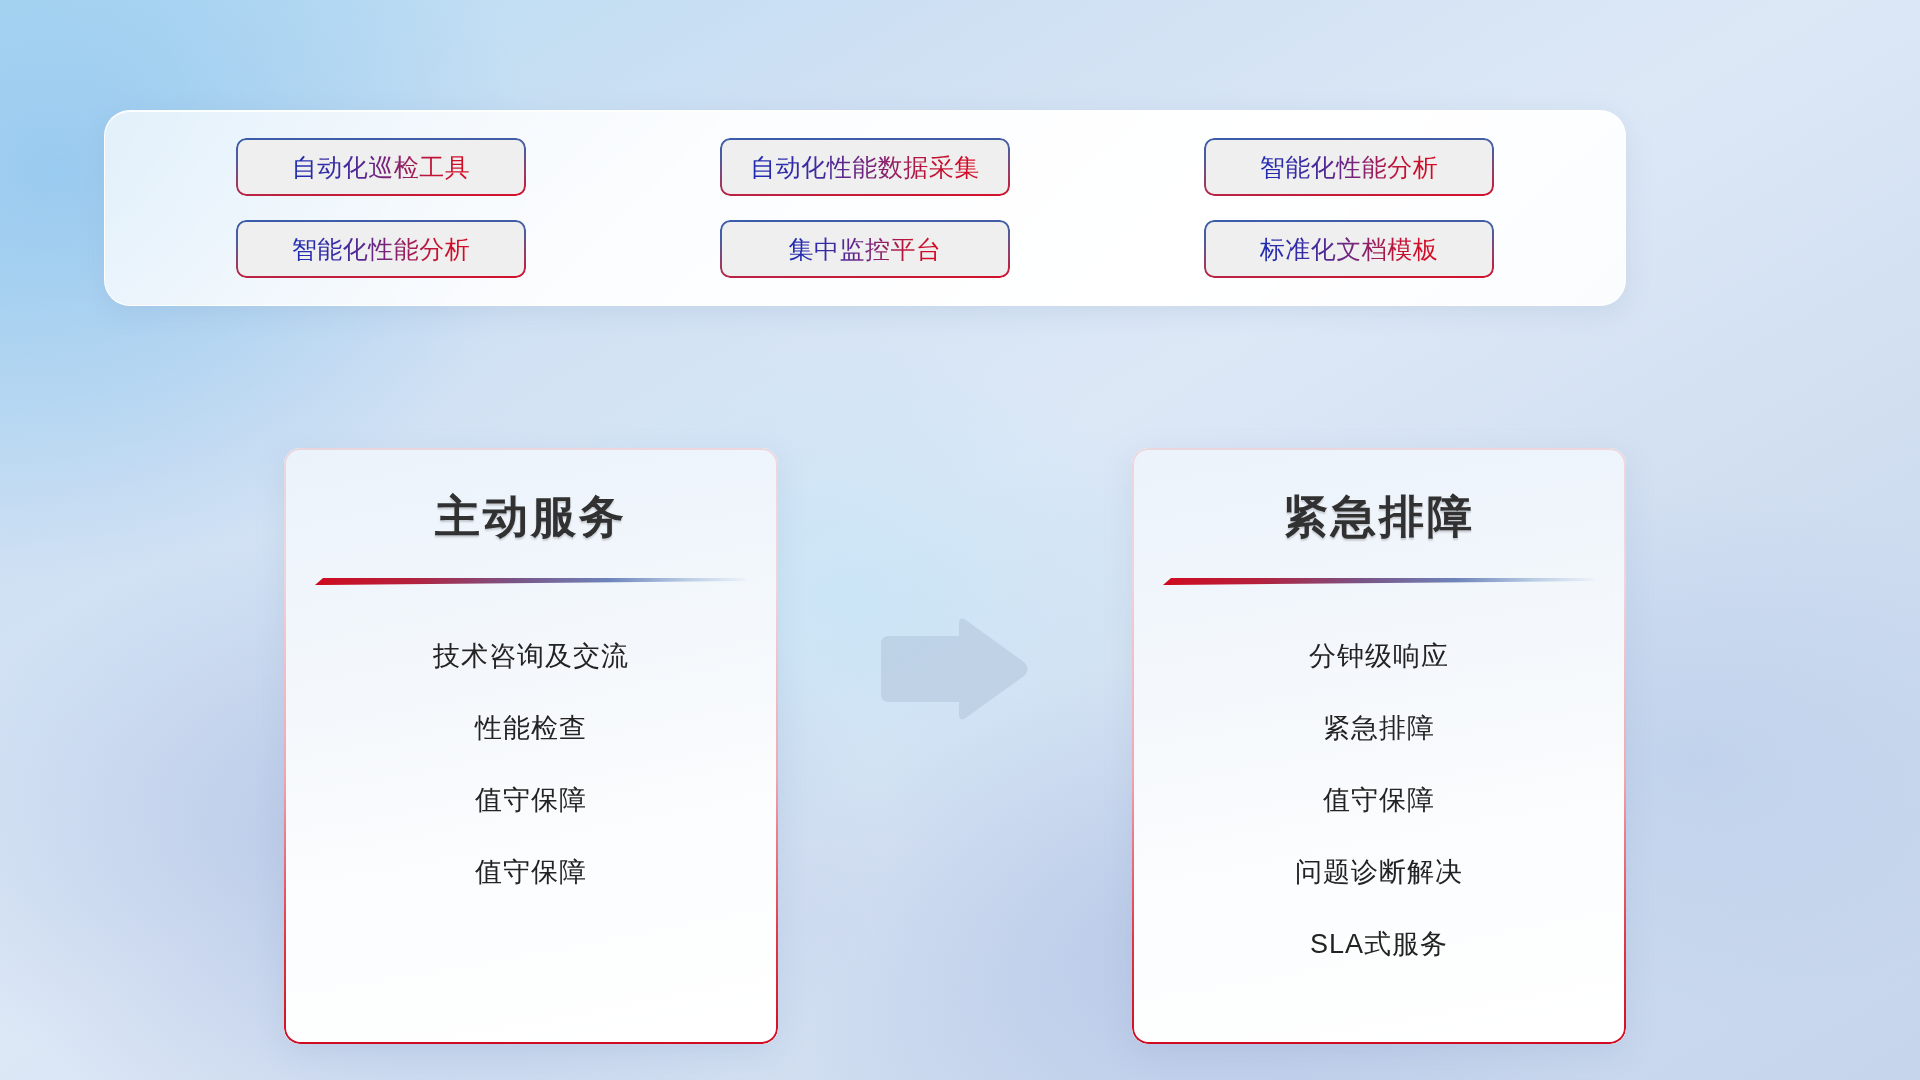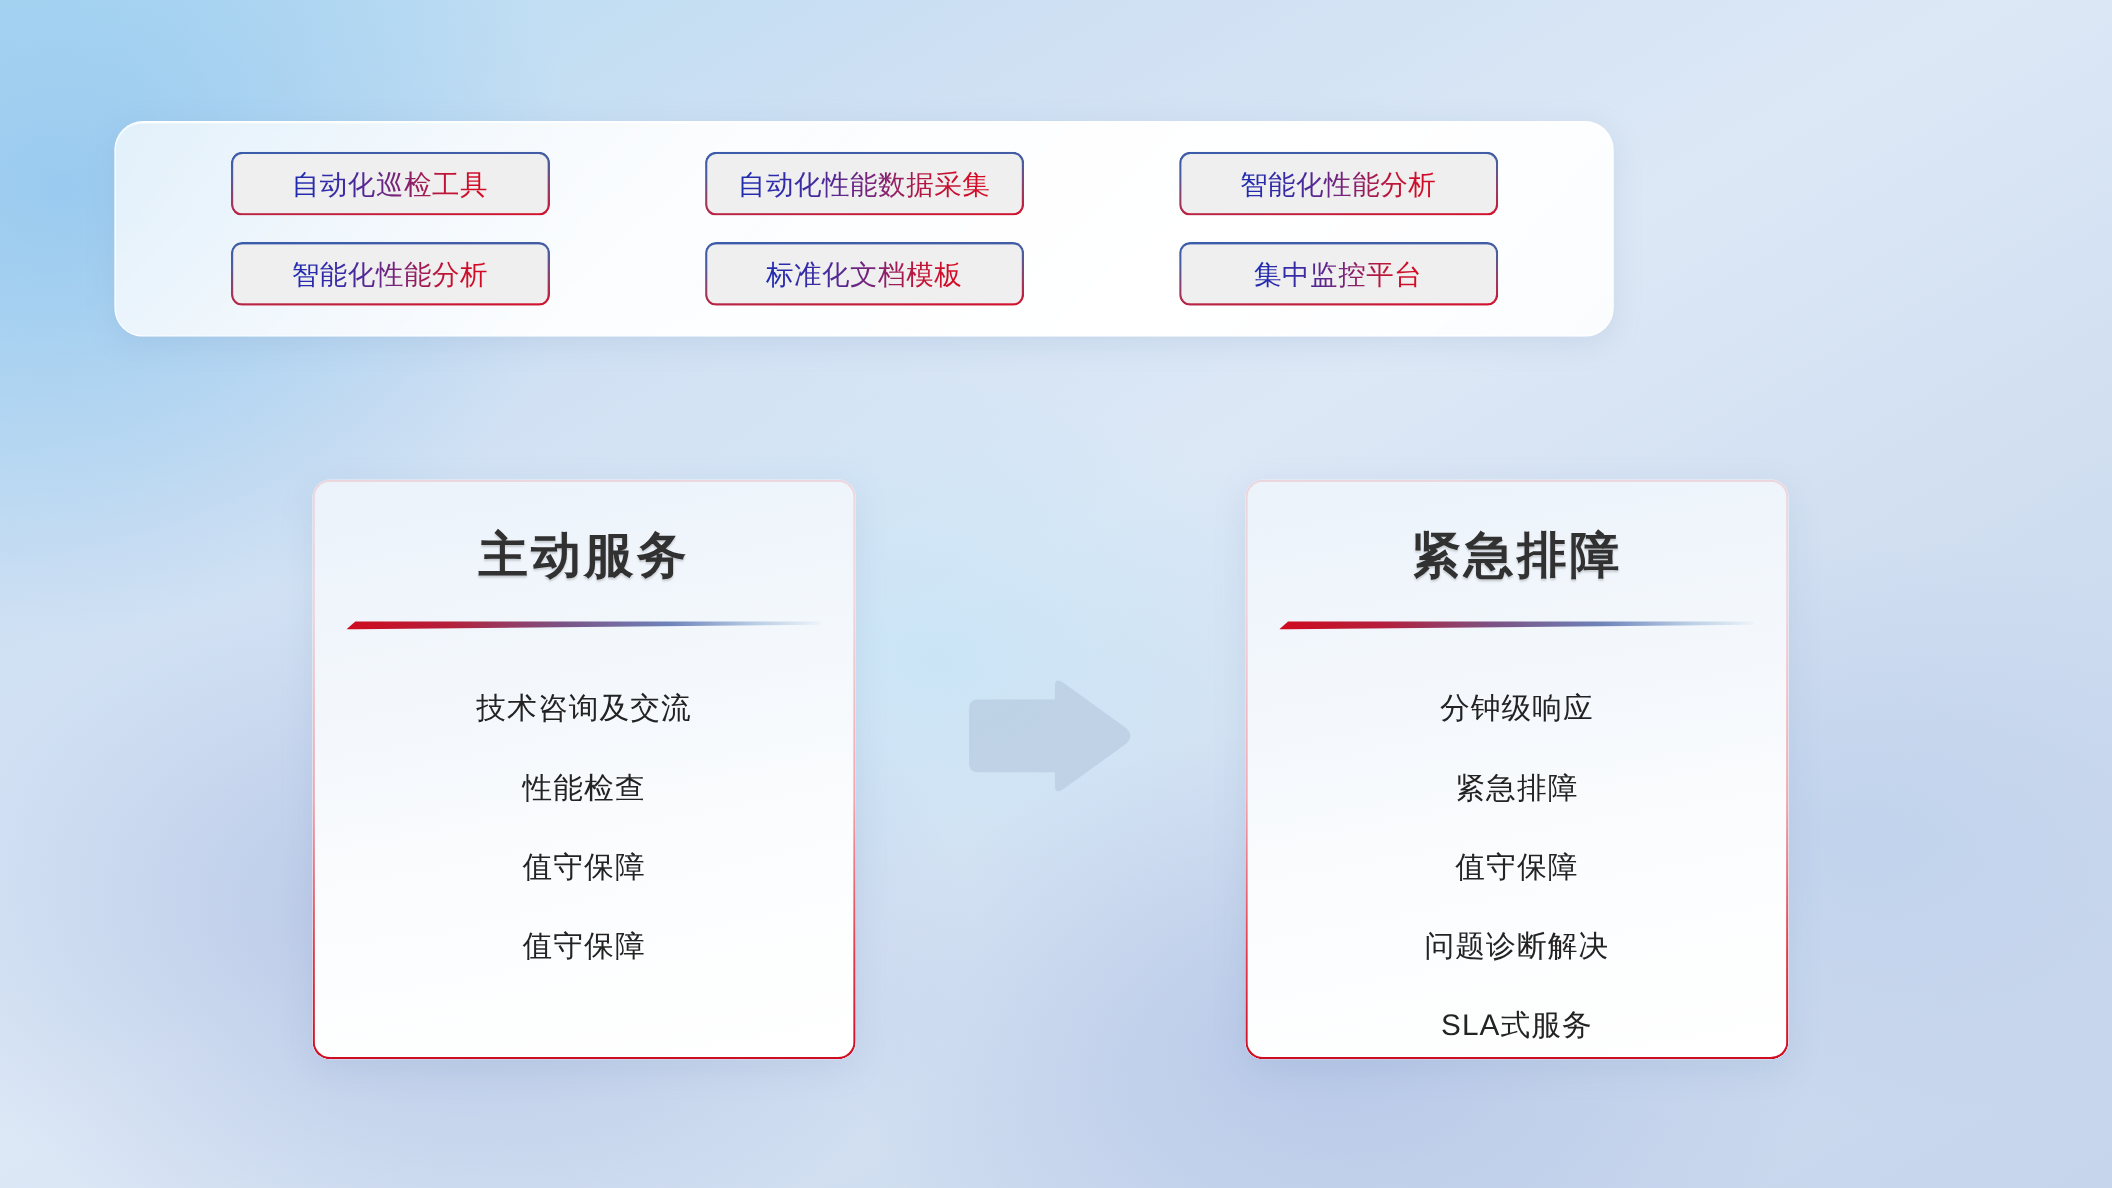--- a/index.html
+++ b/index.html
@@ -16,21 +16,21 @@
       radial-gradient(ellipse 780px 520px at 21% 78%, rgba(150,168,216,0.55) 0%, rgba(150,168,216,0.0) 62%),
       radial-gradient(ellipse 700px 460px at 63% 88%, rgba(158,176,222,0.45) 0%, rgba(158,176,222,0.0) 63%),
       radial-gradient(ellipse 620px 420px at 88% 70%, rgba(176,198,232,0.40) 0%, rgba(176,198,232,0.0) 64%),
       radial-gradient(ellipse 540px 380px at 44% 55%, rgba(186,226,246,0.50) 0%, rgba(186,226,246,0.0) 66%),
       radial-gradient(ellipse 820px 700px at 3% 16%, rgba(140,195,238,0.72) 0%, rgba(140,195,238,0.0) 58%),
       linear-gradient(150deg, #b3dcf3 0%, #cfe0f3 26%, #dce8f6 48%, #cfddf0 72%, #c6d5ec 100%);
   }
 
   
   #top-panel {
-    position:absolute; left:104px; top:110px; width:1363px; height:196px;
+    position:absolute; left:104px; top:110px; width:1522px; height:196px;
     border-radius:26px;
     background:linear-gradient(135deg, rgba(255,255,255,0.70) 0%, rgba(255,255,255,0.93) 40%, rgba(255,255,255,0.99) 72%, rgba(255,255,255,0.88) 100%);
     border:1.5px solid rgba(255,255,255,0.95);
     box-shadow:0 6px 26px rgba(120,150,190,0.18), inset 0 1px 0 rgba(255,255,255,0.9);
   }
   .chip-grid {
     position:absolute; inset:0;
     display:grid;
     grid-template-columns:repeat(3,1fr);
     grid-auto-rows:58px;
@@ -65,21 +65,21 @@
     -webkit-text-fill-color:transparent; color:transparent;
   }
 
   
   #flow-arrow {
     position:absolute; left:869px; top:614px; width:162px; height:110px;
   }
 
   
   .svc-card {
-    position:absolute; top:436px; width:494px; height:527px;
+    position:absolute; top:448px; width:494px; height:596px;
     border-radius:16px;
     background:linear-gradient(170deg, rgba(236,243,251,0.96) 0%, rgba(244,248,252,0.97) 34%, rgba(252,253,254,0.99) 66%, rgba(255,255,255,1) 100%);
     box-shadow:0 8px 30px rgba(110,140,185,0.16);
     overflow:hidden;
   }
   .svc-card::before {
     content:""; position:absolute; inset:0;
     border-radius:16px; padding:1.8px;
     background:linear-gradient(180deg, rgba(236,190,196,0.55) 0%, rgba(240,170,178,0.45) 22%, rgba(238,120,134,0.65) 55%, rgba(222,40,58,0.92) 82%, #cf0c22 100%);
     -webkit-mask:linear-gradient(#000 0 0) content-box, linear-gradient(#000 0 0);
@@ -133,25 +133,25 @@
 
       <div class="chip">
         <span class="chip-label">智能化性能分析</span>
       </div>
 
       <div class="chip">
         <span class="chip-label">智能化性能分析</span>
       </div>
 
       <div class="chip">
+        <span class="chip-label">集中监控平台</span>
+      </div>
+
+      <div class="chip">
         <span class="chip-label">标准化文档模板</span>
-      </div>
-
-      <div class="chip">
-        <span class="chip-label">集中监控平台</span>
       </div>
 
     </div>
   </section>
 
   <section class="svc-card" id="card-active">
     <h2 class="svc-title">主动服务</h2>
 
     <div class="svc-divider">
       <svg width="432" height="10" viewBox="0 0 432 10" xmlns="http://www.w3.org/2000/svg">

